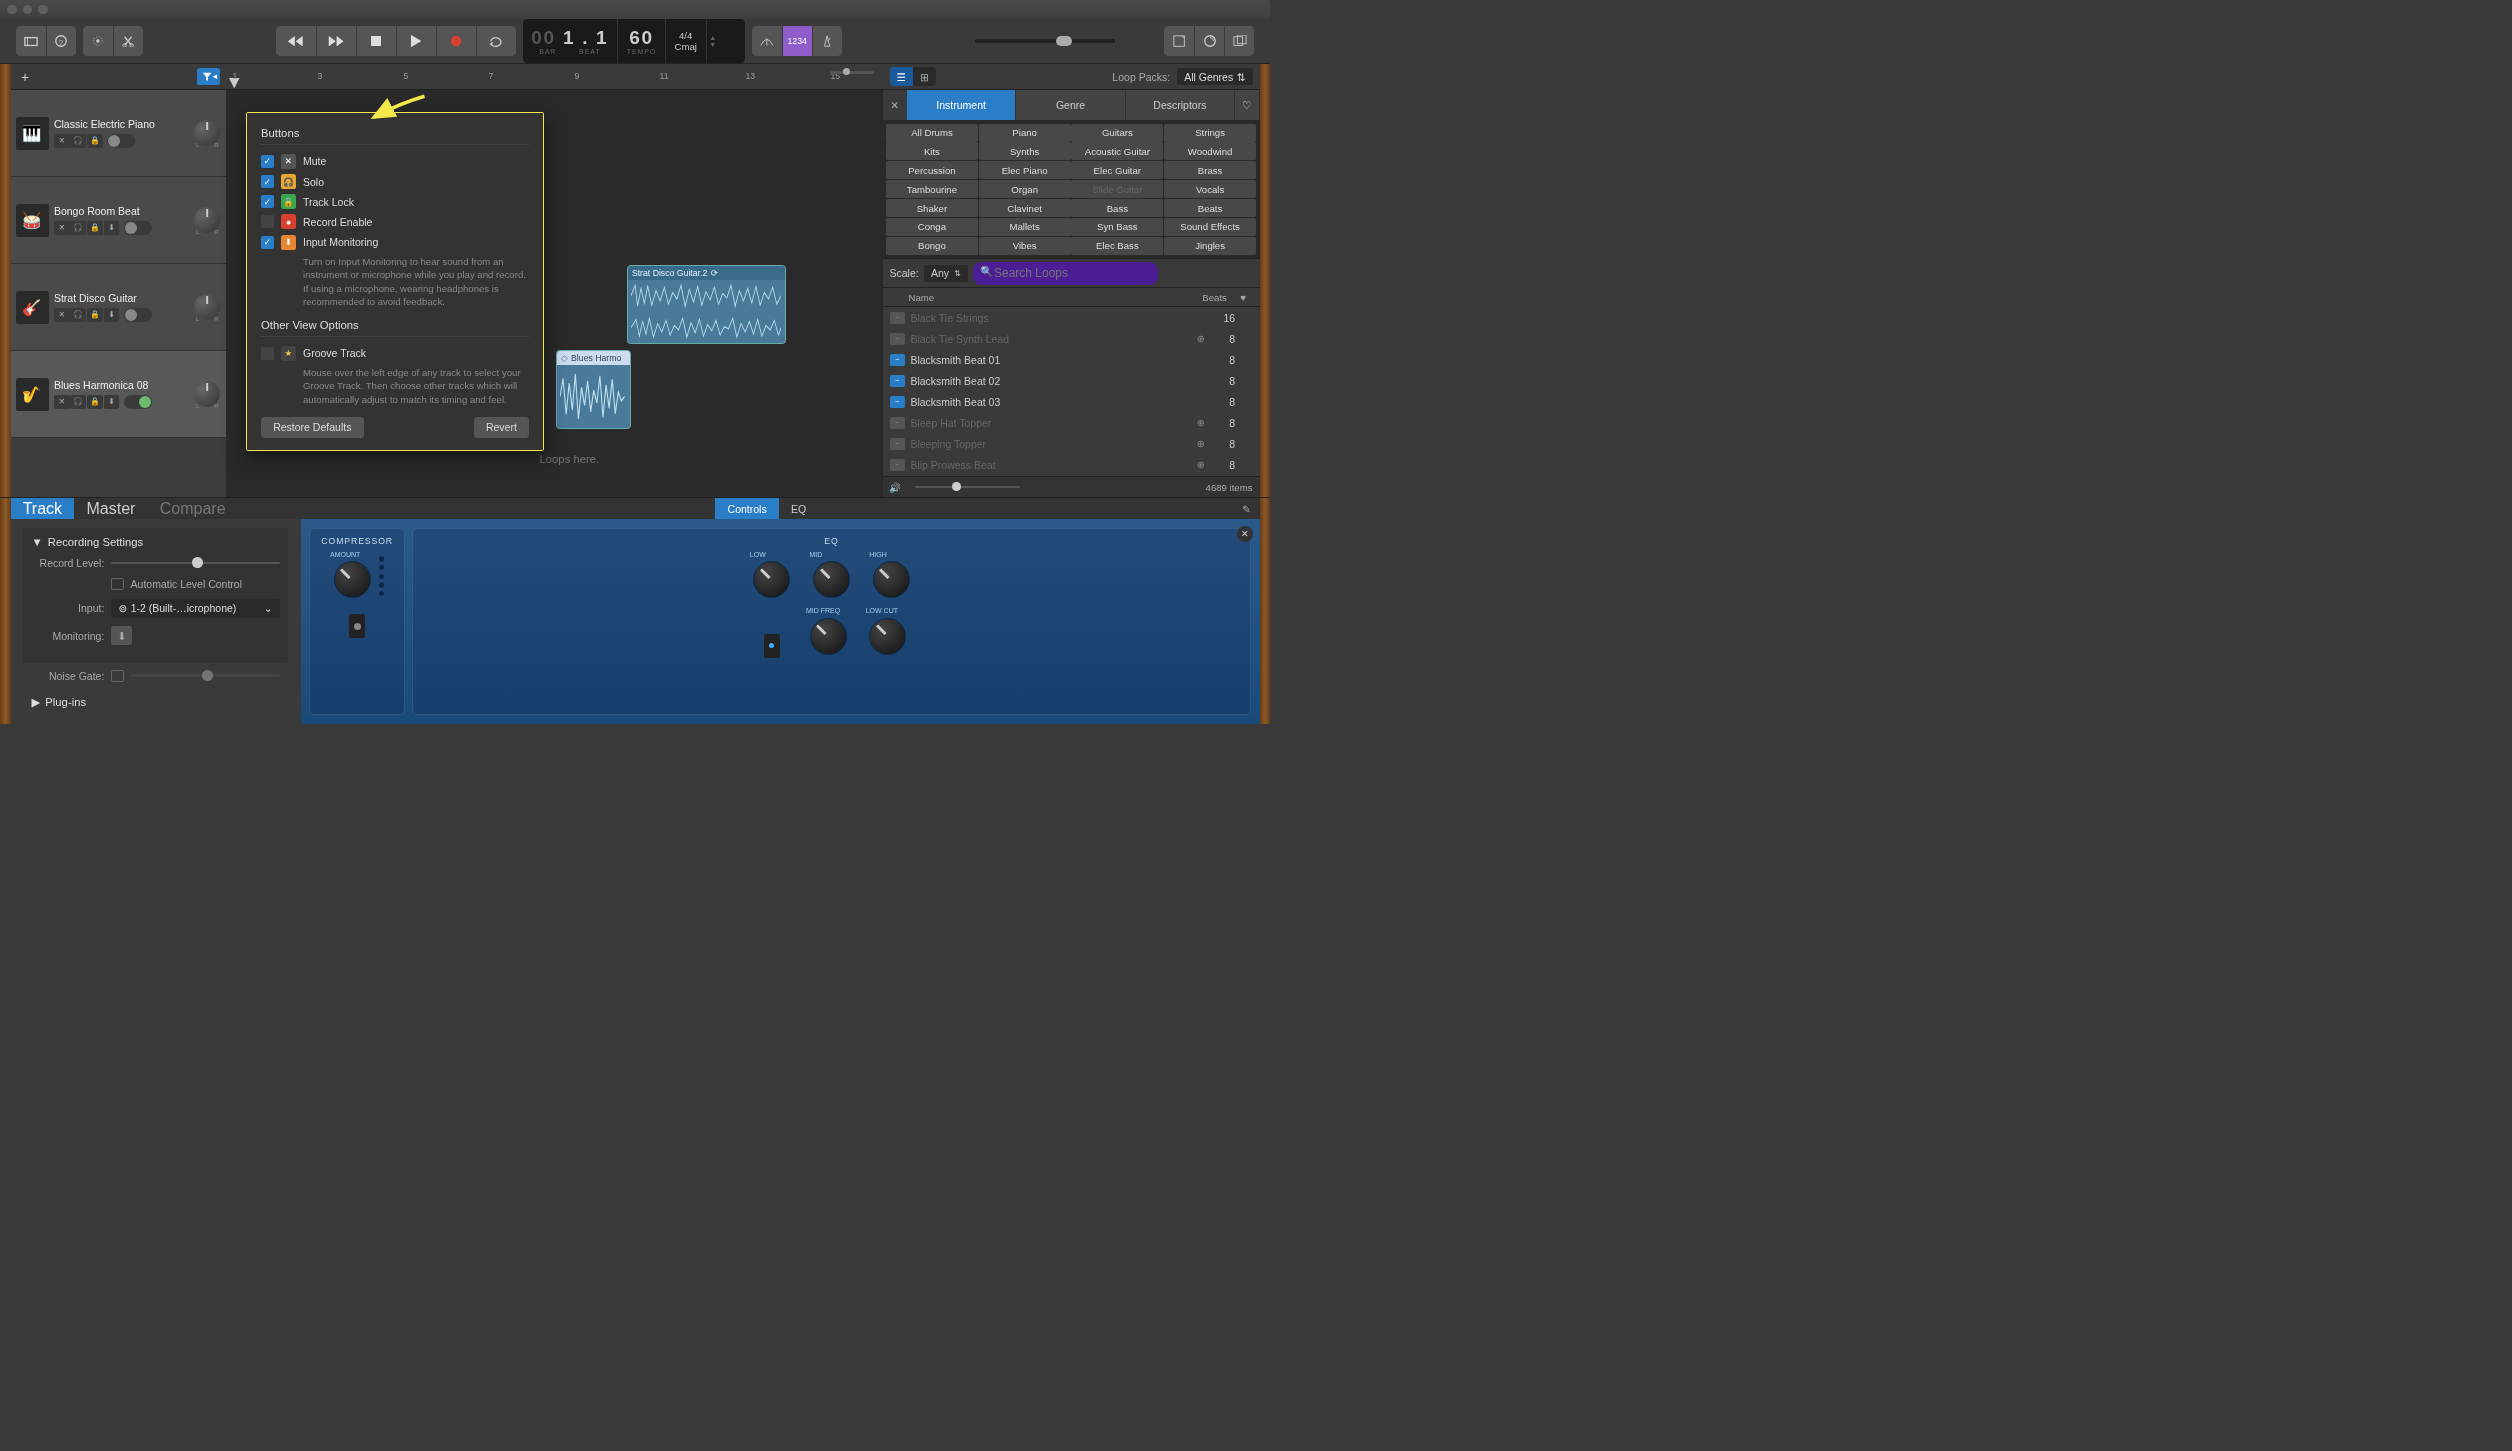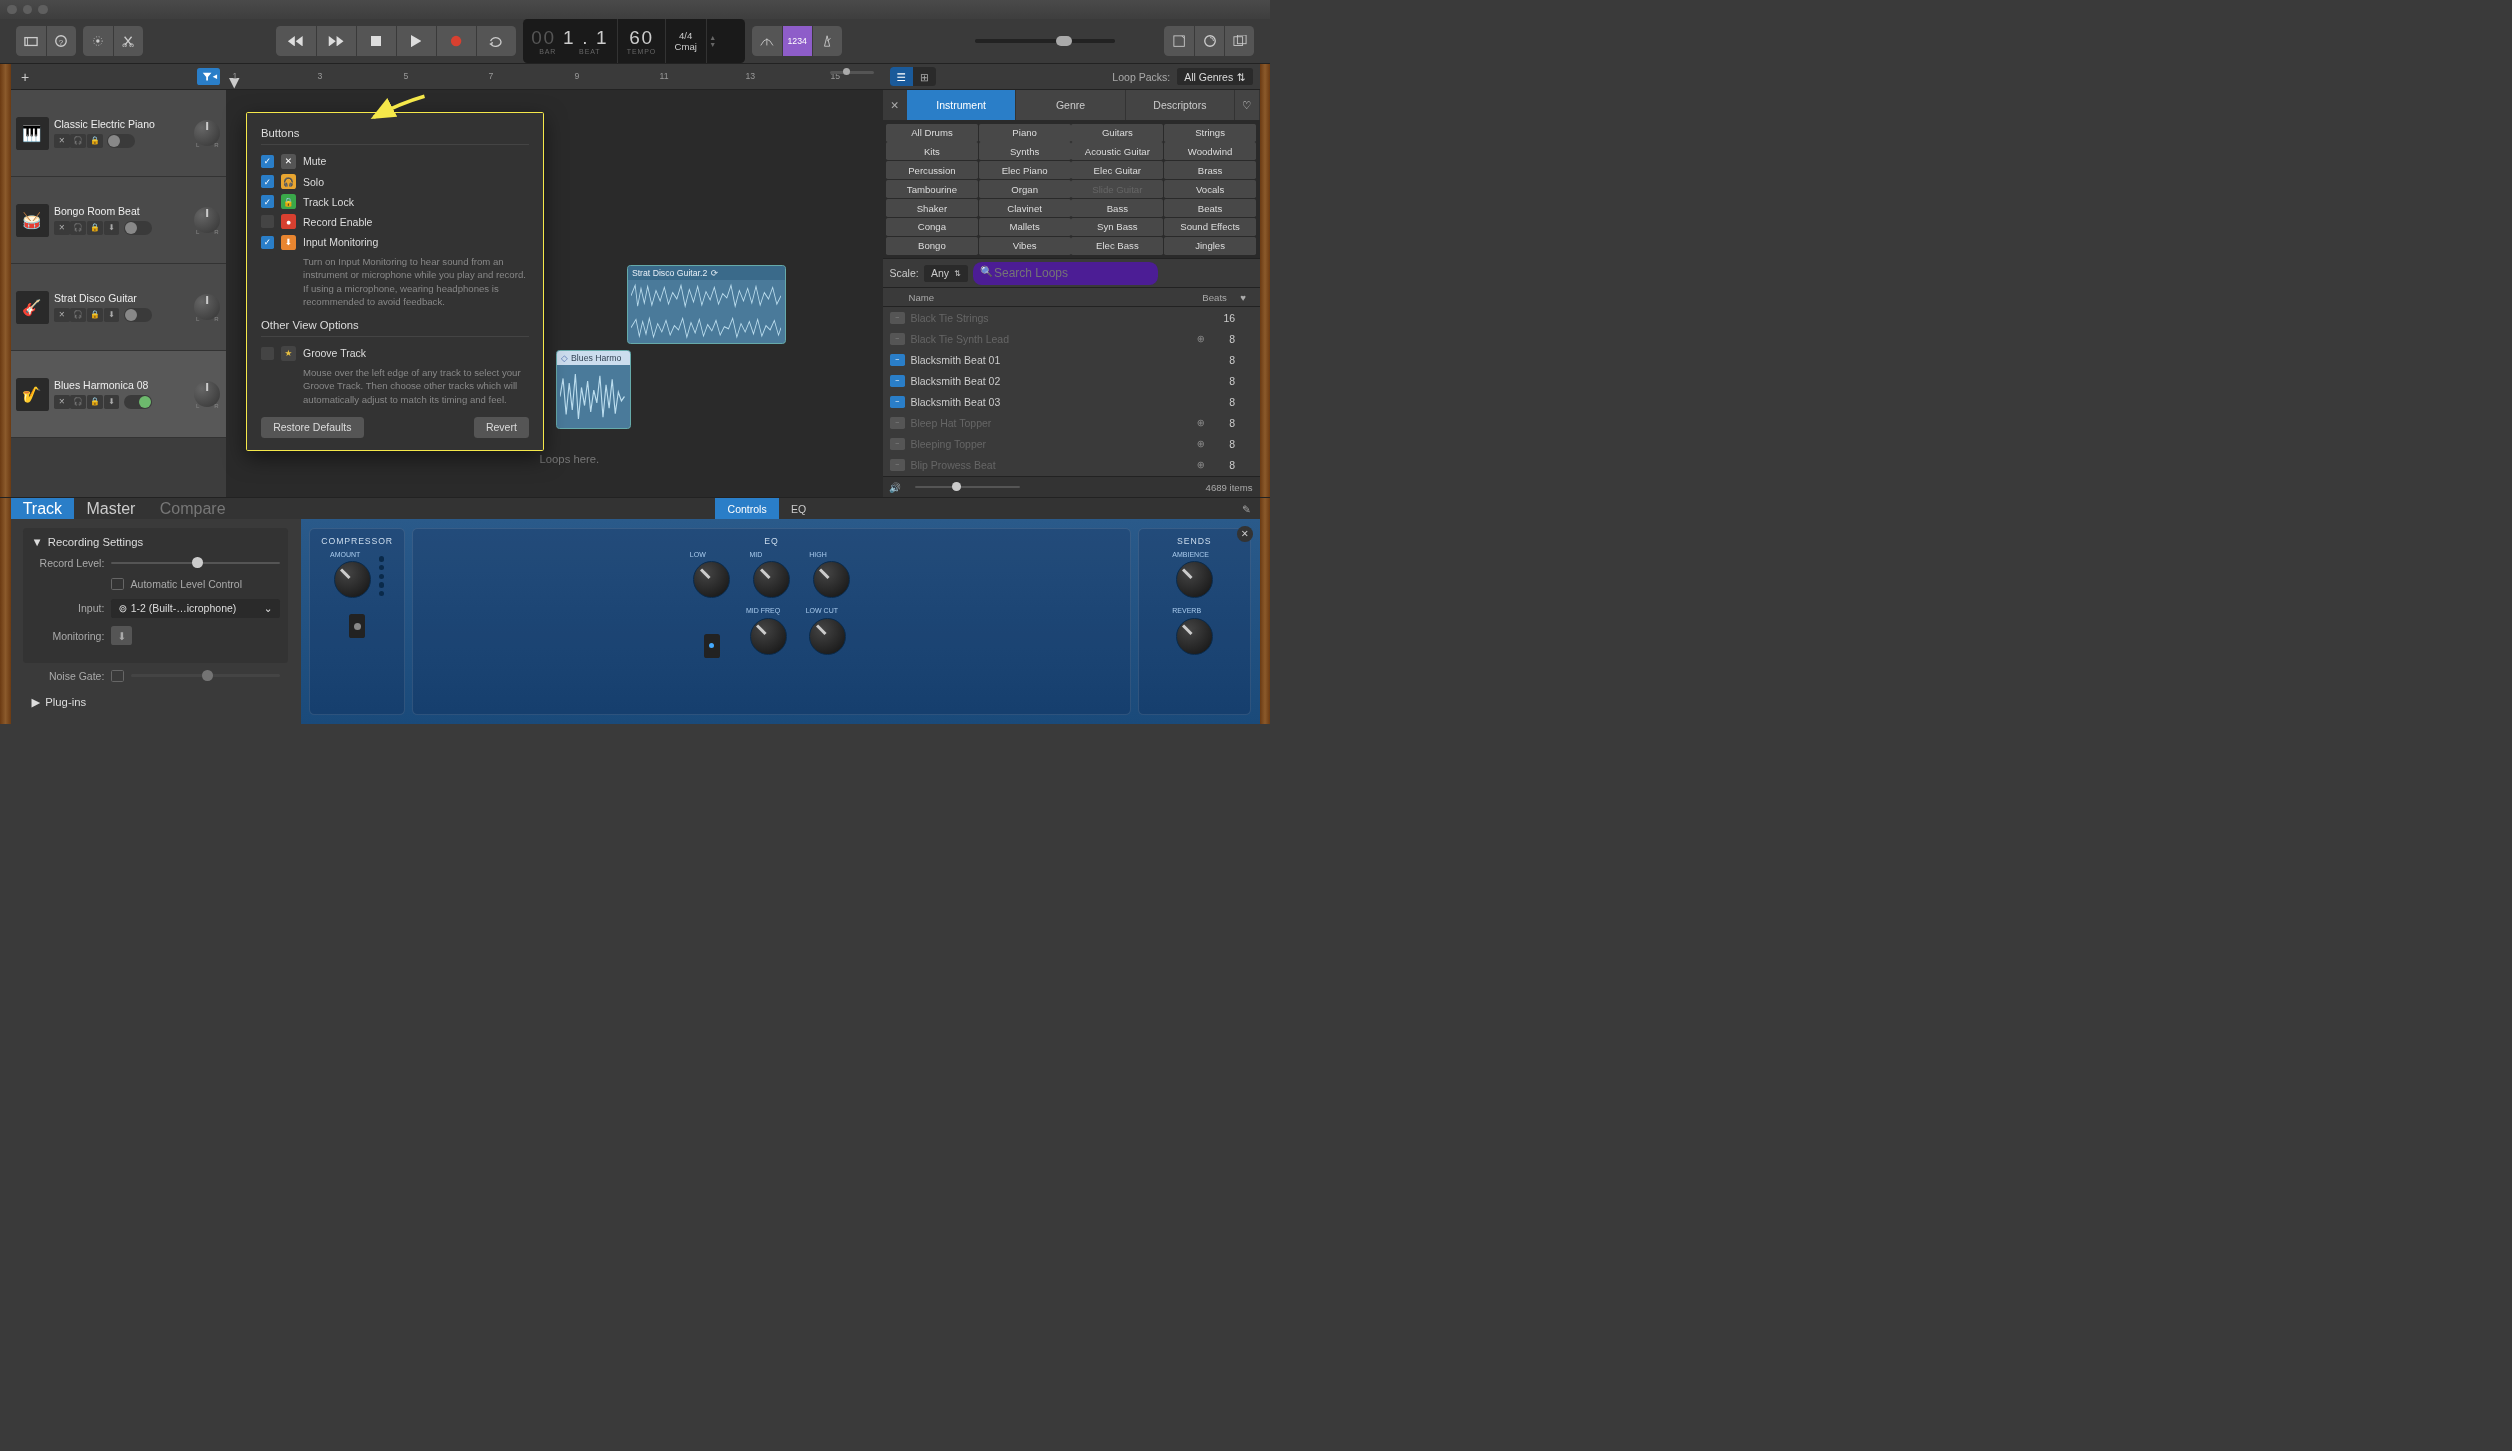--- a/index.html
+++ b/index.html
@@ -12,21 +12,21 @@
 .toolbar{height:45px;background:#3a3a3a;display:flex;align-items:center;padding:0 15.7px;gap:7px;border-bottom:0.9px solid #222}
 .tb-btn{height:30px;min-width:30px;background:#555;border:none;border-radius:4.4px;color:#ddd;display:flex;align-items:center;justify-content:center;cursor:pointer}
 .tb-group{display:flex;gap:0}
 .tb-group .tb-btn{border-radius:0}
 .tb-group .tb-btn:first-child{border-radius:4.4px 0 0 4.4px}
 .tb-group .tb-btn:last-child{border-radius:0 4.4px 4.4px 0}
 .tb-group .tb-btn+.tb-btn{border-left:0.9px solid #3a3a3a}
 .lcd{height:44px;background:#1a1a1a;border-radius:4.4px;display:flex;align-items:stretch;color:#8a8a8a;min-width:222px}
 .lcd .seg{display:flex;flex-direction:column;justify-content:center;align-items:center;padding:0 8.7px;border-right:0.9px solid #333}
 .lcd .seg:last-child{border-right:none}
-.lcd .big{font-size:19px;font-weight:400;color:#ccc;letter-spacing:1.7px}
+.lcd .big{font-size:19px;font-weight:700;color:#ccc;letter-spacing:1.7px}
 .lcd .lbl{font-size:7px;color:#666;letter-spacing:0.9px;margin-top:-1.7px}
 .lcd .ts{font-size:9.6px;color:#ccc}
 .purple{background:#8e5dc9!important;color:#fff}
 .main{display:flex;height:433px}
 .wood{width:10.5px;background:linear-gradient(90deg,#6b3a12,#8b5a2b,#6b3a12)}
 .tracks{width:215px;background:#3d3d3d;display:flex;flex-direction:column}
 .thead{height:26px;background:#3a3a3a;display:flex;align-items:center;justify-content:space-between;padding:0 5.2px;border-bottom:0.9px solid #222}
 .plus{width:19px;height:19px;color:#ccc;display:flex;align-items:center;justify-content:center;font-size:14px;cursor:pointer}
 .filter-t{width:23px;height:17.4px;background:#2a7ec8;border-radius:2.6px;display:flex;align-items:center;justify-content:center;color:#fff;font-size:8.7px}
 .track{height:87px;background:#4a4a4a;border-bottom:0.9px solid #333;display:flex;align-items:center;padding:5.2px;gap:5.2px;position:relative}
@@ -637,31 +637,20 @@
           <div>
               <div class="klab">MID FREQ</div>
               <div class="knob"></div>
             </div>
           <div>
               <div class="klab">LOW CUT</div>
               <div class="knob"></div>
             </div>
         </div>
       </div>
-      <div class="pnl" style="flex:0 0 113px">
-        <div class="pnl-t">SENDS</div>
-        <div>
-            <div class="klab">AMBIENCE</div>
-            <div class="knob"></div>
-          </div>
-        <div style="margin-top:5.2px">
-            <div class="klab">REVERB</div>
-            <div class="knob"></div>
-          </div>
-      </div>
     </div>
   </div>
   <div class="wood"></div>
 </div>
 
 <div class="popup">
   <h4>Buttons</h4>
   <div id="popup-opts">
       <div class="opt">
         <div class="cb ">✓</div>

